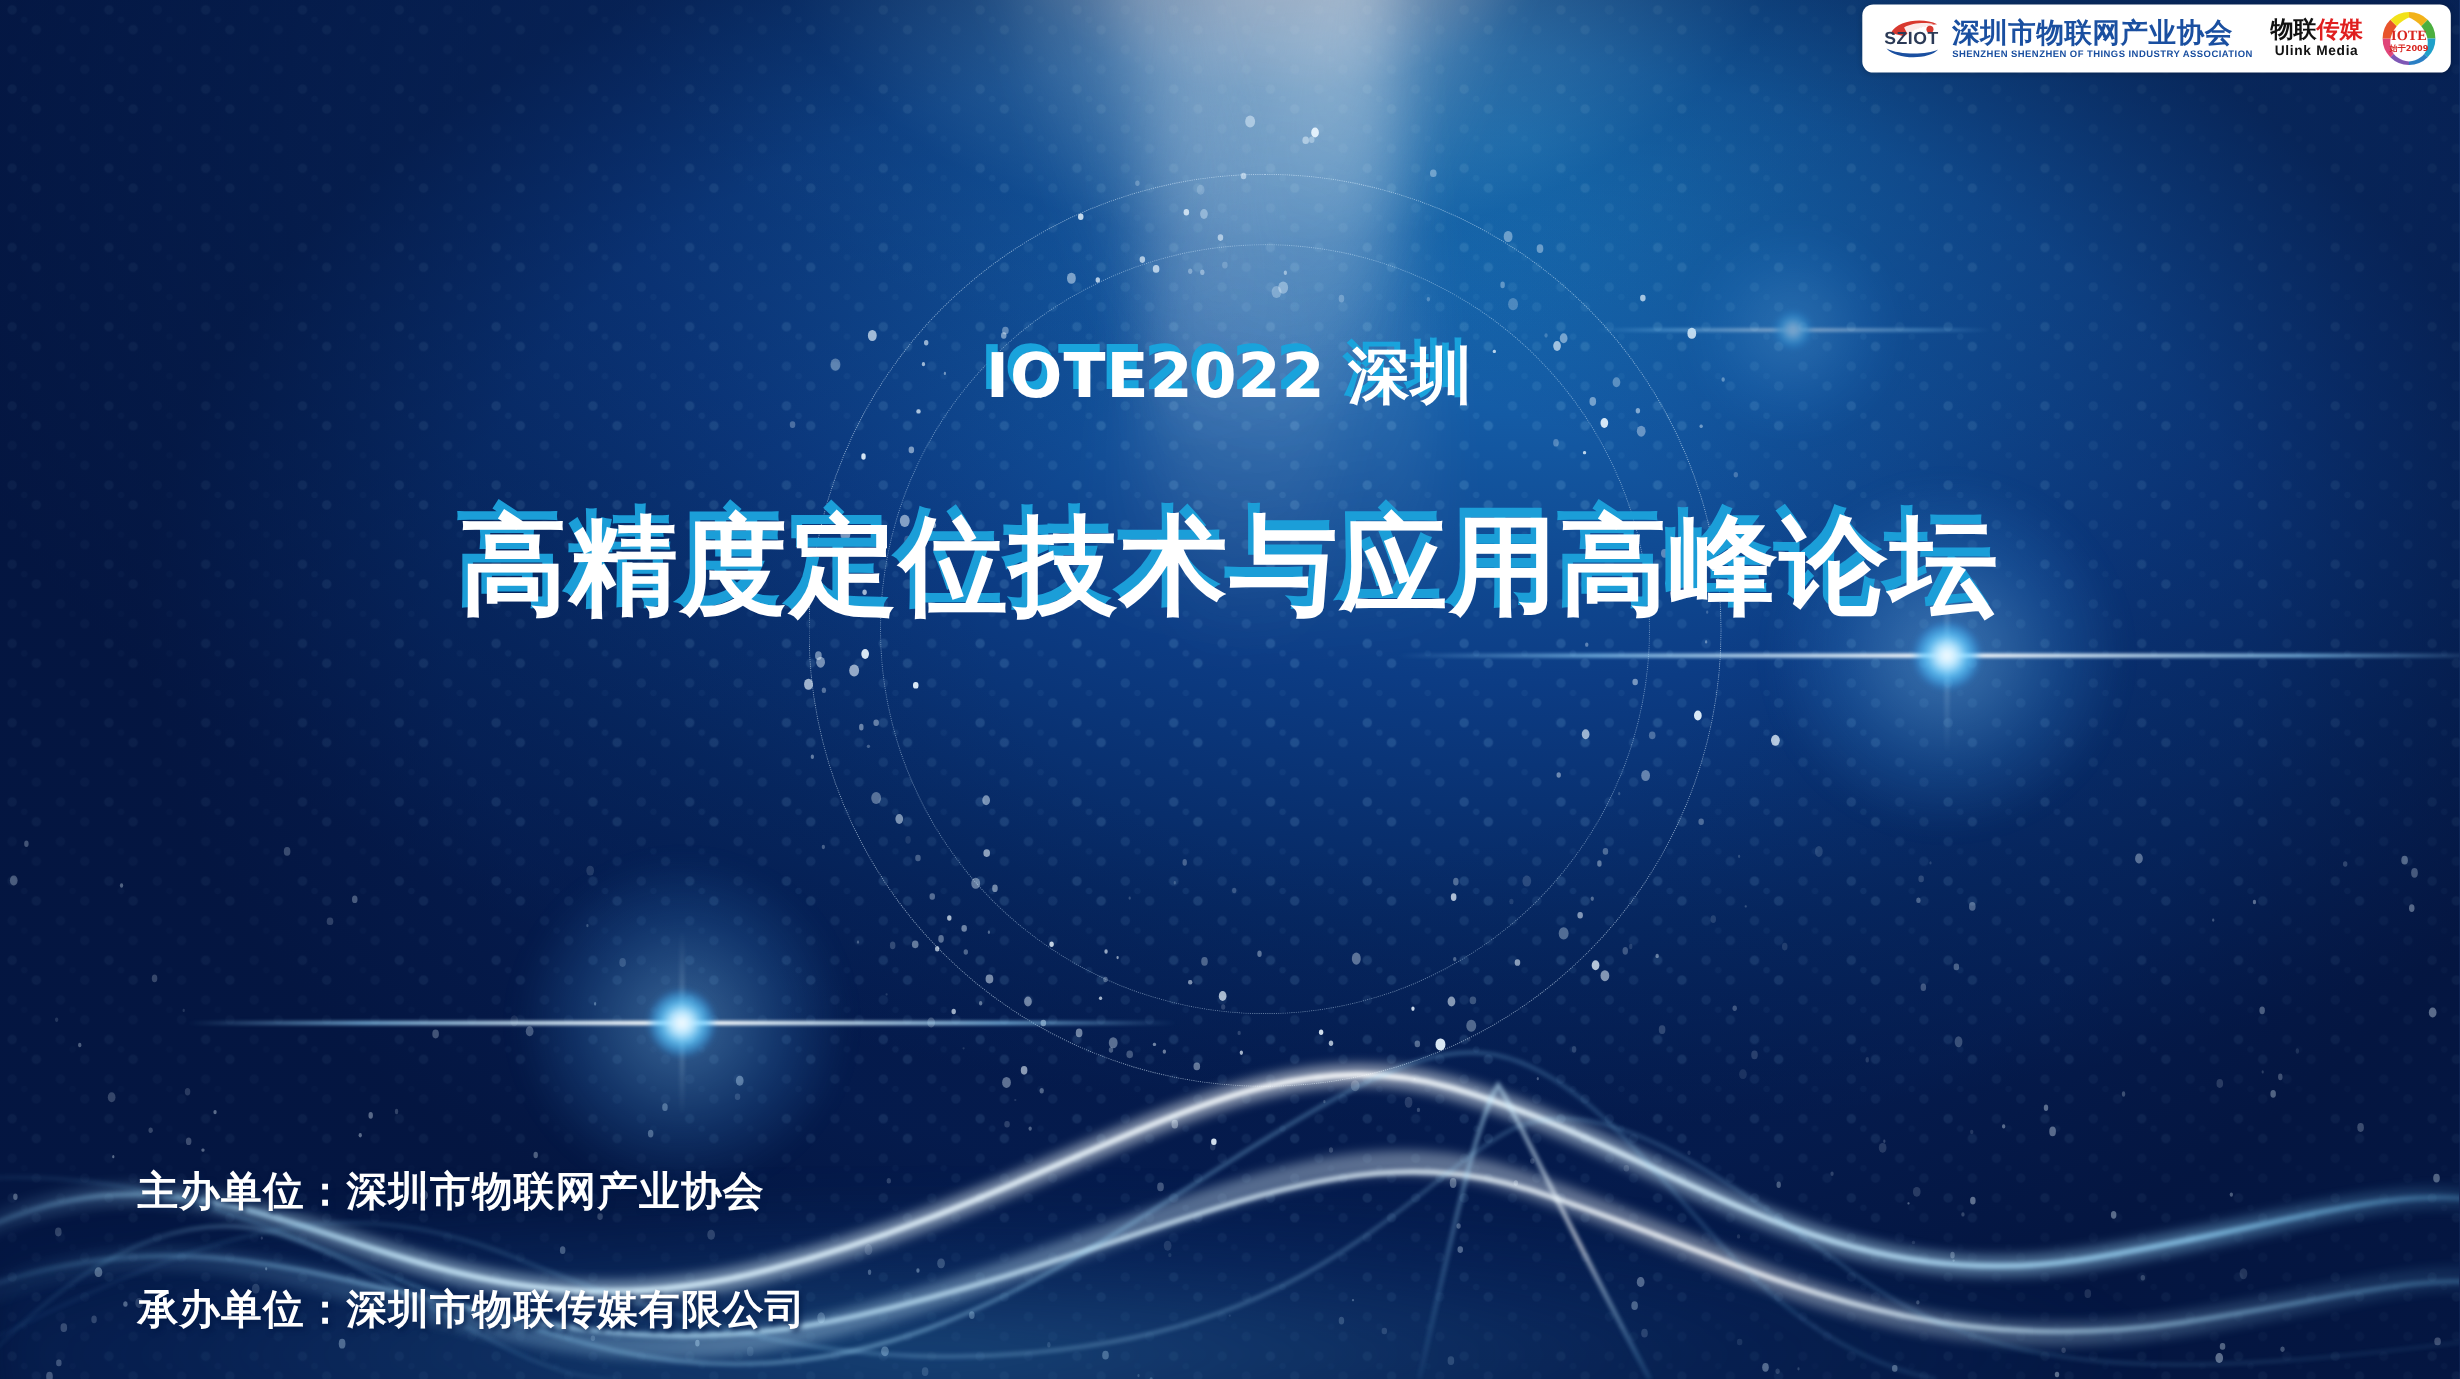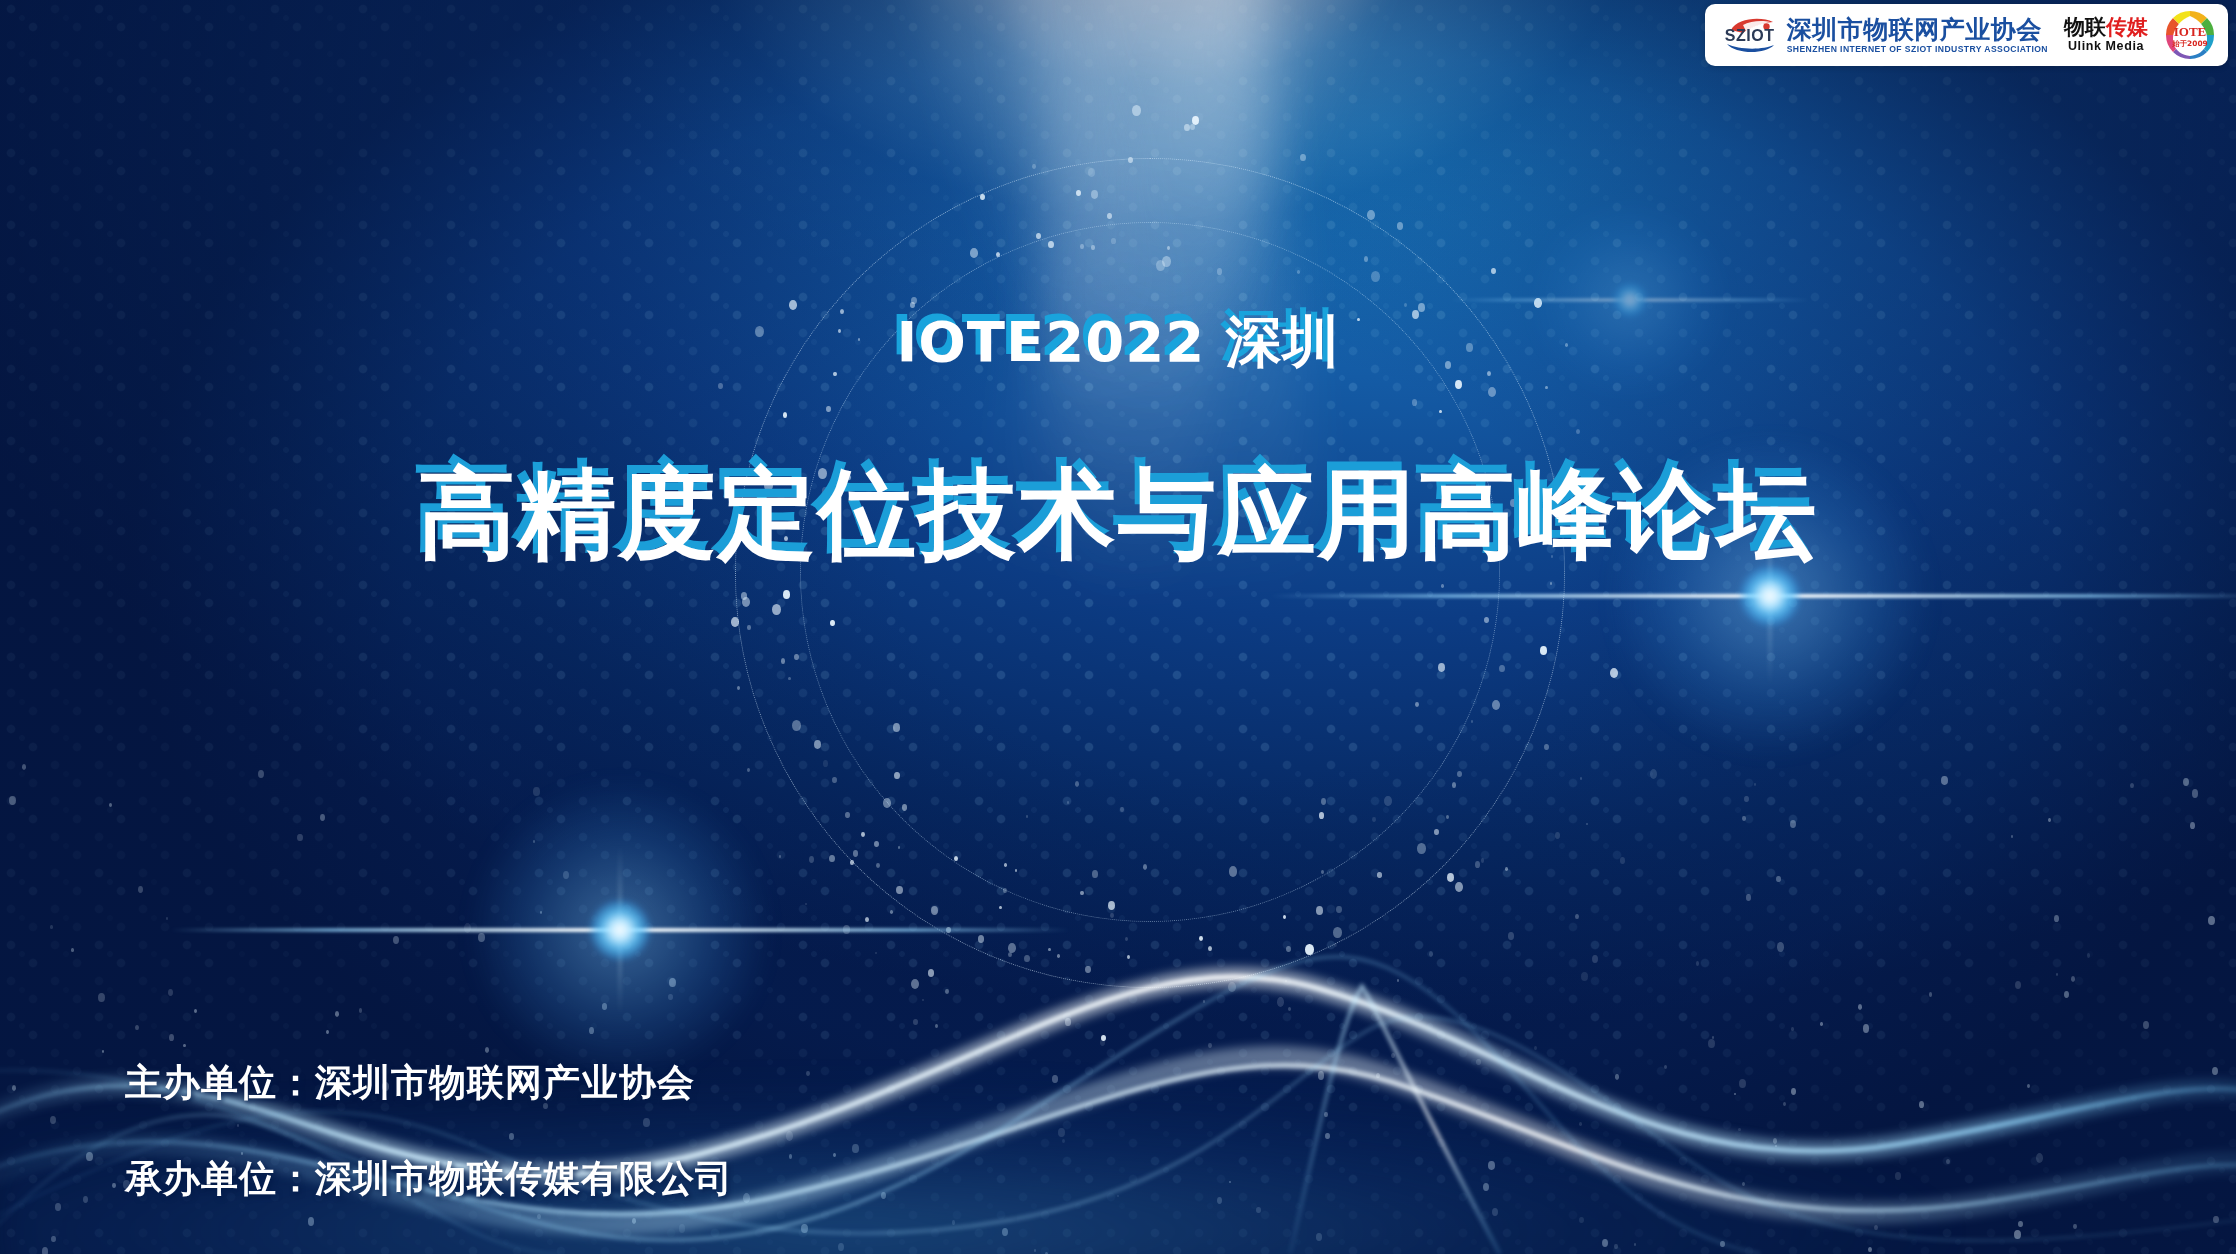--- a/index.html
+++ b/index.html
@@ -172,21 +172,21 @@
   .metaline.venue{top:877px;font-size:42px;letter-spacing:1px;}
 
   .orgblock{position:absolute;left:125px;top:1018px;}
   .orgline{
     color:#ffffff;font-weight:bold;font-size:37px;letter-spacing:1px;
     font-family:"DejaVu Sans","Liberation Sans",sans-serif;
     text-shadow:2px 2px 5px rgba(0,25,70,.8);
     white-space:nowrap;
     margin-top:40px;
   }
-  .orgline + .orgline{margin-top:46px;}
+  .orgline + .orgline{margin-top:58px;}
 </style>
 </head>
 <body>
 
 <div id="stage">
 
   <div class="hexlayer"></div>
   <div class="hexlayer b"></div>
   <div class="hexmask"></div>
 
@@ -621,21 +621,21 @@
         <svg width="58" height="42" viewBox="0 0 58 42" aria-hidden="true">
           <path d="M10,16 C16,4 40,2 52,8 C42,9 30,12 22,19 Z" fill="#d8392f"></path>
           <path d="M22,11 C29,7 41,6 49,8 C41,10 31,13 25,17 Z" fill="#ffffff" opacity=".9"></path>
           <circle cx="45.5" cy="12.5" r="3.2" fill="#d8392f"></circle>
           <path d="M6,30 C14,40 44,41 53,31 C42,36 18,36 6,30 Z" fill="#1a4fa0"></path>
         </svg>
         <div class="wordmark">SZIOT</div>
       </div>
       <div class="txt">
         <div class="cn">深圳市物联网产业协会</div>
-        <div class="en">SHENZHEN INTERNET OF SZIOT INDUSTRY ASSOCIATION</div>
+        <div class="en">SHENZHEN SHENZHEN OF THINGS INDUSTRY ASSOCIATION</div>
       </div>
     </div>
 
     <div class="ulink">
       <div class="row1">
         <span class="blk">物联</span><span class="red">传媒</span>
       </div>
       <div class="row2">Ulink Media</div>
     </div>
 

